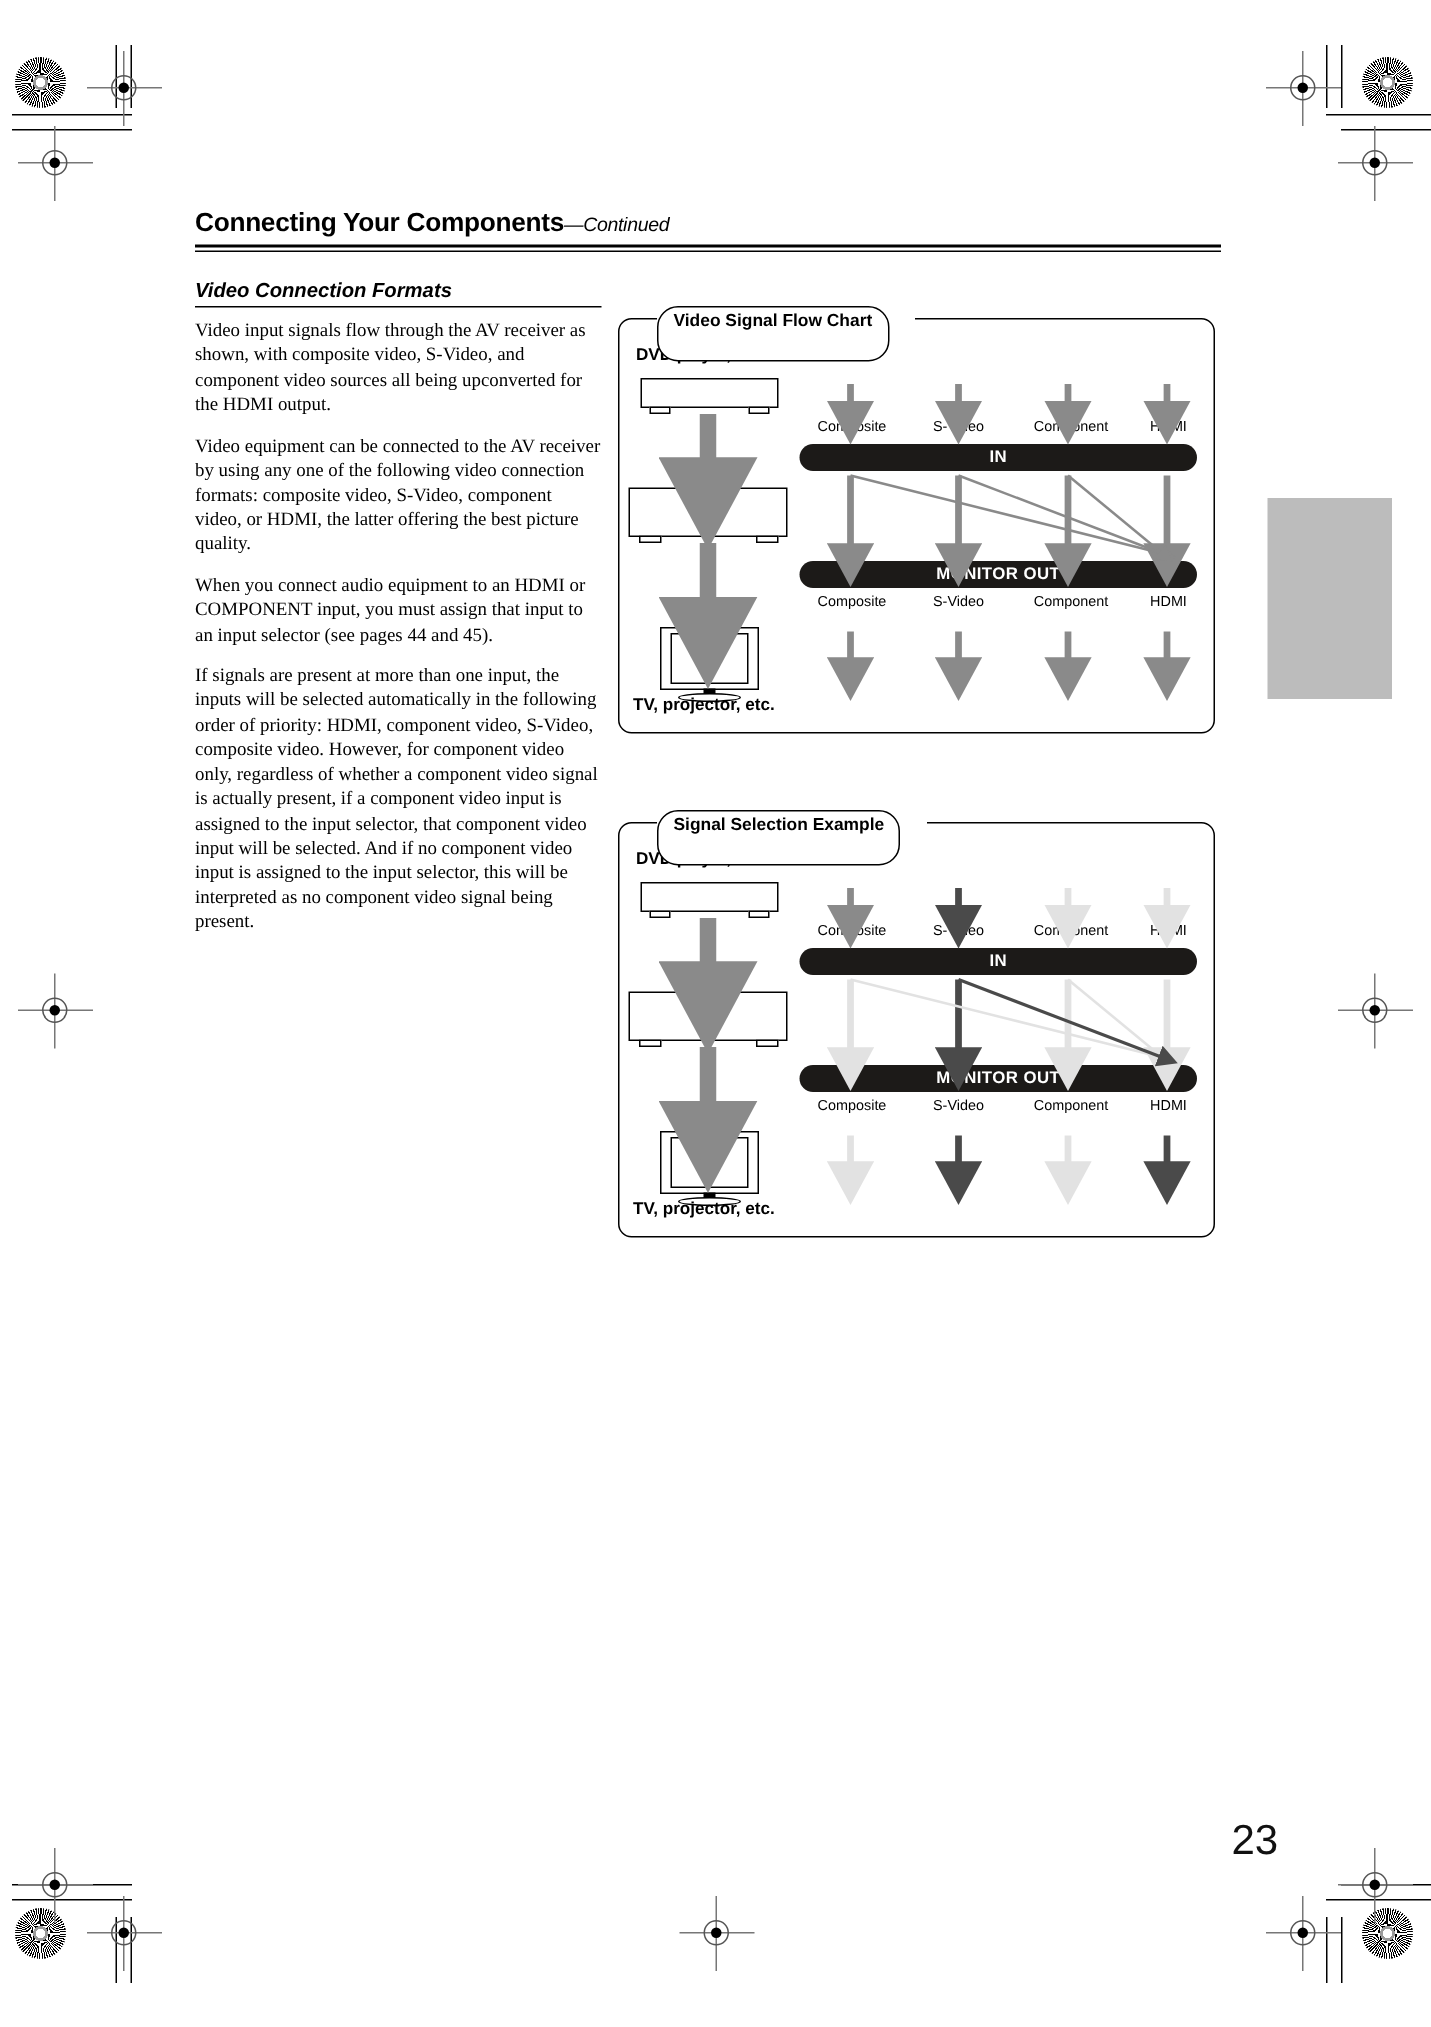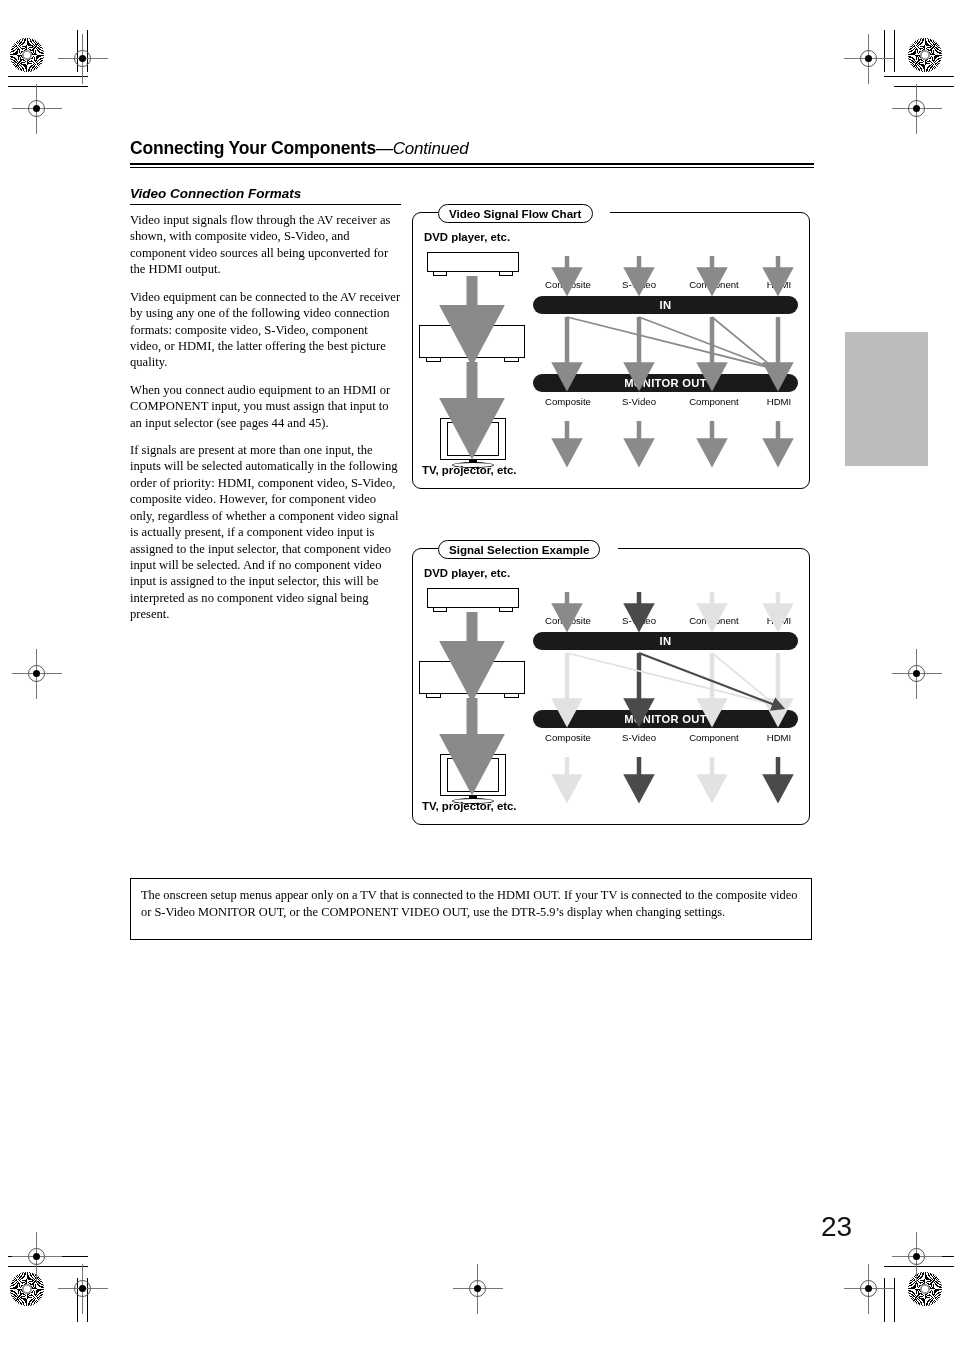--- a/index.html
+++ b/index.html
@@ -25,36 +25,36 @@
       repeating-conic-gradient(from 0deg, #000 0deg 3deg, #fff 3deg 6deg);
   }
 
   .cropv{position:absolute;width:1px;background:#000;}
   .croph{position:absolute;height:1px;background:#000;}
 
   
   .hdr{position:absolute;left:130px;top:138px;width:684px;}
   .hdr h1{margin:0;font-family:"Liberation Sans", sans-serif;font-weight:bold;
      font-size:17.5px;letter-spacing:-0.2px;}
-  .hdr h1 .cont{font-weight:normal;font-style:italic;font-size:17px;}
+  .hdr h1 .cont{font-weight:normal;font-style:italic;font-size:13px;}
   .rule{margin-top:4px;border-top:2.5px solid #000;}
   .rule2{margin-top:1.5px;border-top:1px solid #000;}
 
   
   .leftcol{position:absolute;left:130px;top:186px;width:271px;}
   .subhead{font-family:"Liberation Sans", sans-serif;font-weight:bold;font-style:italic;
       font-size:13.5px;margin:0 0 3px 0;}
   .subrule{border-top:1.6px solid #000;margin-bottom:7px;width:271px;}
   .leftcol p{margin:0 0 11px 0;font-size:12.6px;line-height:1.305;text-align:left;}
 
   
   .panel{position:absolute;box-sizing:border-box;border:1.3px solid #000;
      border-radius:9px;background:#fff;}
   .panel-tab{position:absolute;box-sizing:border-box;background:#fff;
-     border:1.6px solid #000;border-radius:14px;height:19px;line-height:17px;
+     border:1.6px solid #000;border-radius:14px;height:37px;line-height:17px;
      font-family:"Liberation Sans", sans-serif;font-weight:bold;font-size:11.6px;
      text-align:center;padding:0 10px;white-space:nowrap;z-index:4;}
   .tab-cover{position:absolute;background:#fff;height:4px;z-index:3;}
 
   .dgm{position:absolute;inset:0;border-radius:28px;}
   .lbl-bold{position:absolute;font-family:"Liberation Sans", sans-serif;
      font-weight:bold;font-size:11.4px;white-space:nowrap;}
   .lbl-sm{position:absolute;font-family:"Liberation Sans", sans-serif;
      font-size:9.6px;white-space:nowrap;text-align:center;}
 
@@ -355,20 +355,17 @@
 
       <g>
         <line x1="567" y1="757" x2="567" y2="780" stroke="#e2e2e2" stroke-width="4.5" marker-end="url(#ah-inact)"></line>
         <line x1="639" y1="757" x2="639" y2="780" stroke="#4a4a4a" stroke-width="4.5" marker-end="url(#ah-dark)"></line>
         <line x1="712" y1="757" x2="712" y2="780" stroke="#e2e2e2" stroke-width="4.5" marker-end="url(#ah-inact)"></line>
         <line x1="778" y1="757" x2="778" y2="780" stroke="#4a4a4a" stroke-width="4.5" marker-end="url(#ah-dark)"></line>
       </g>
     </svg>
   </div>
 
-  <div class="notebox" style="left:130px;top:878px;width:682px;height:62px;">
-    <p>The onscreen setup menus appear only on a TV that is connected to the HDMI OUT. If your TV is connected to the composite video or S-Video MONITOR OUT, or the COMPONENT VIDEO OUT, use the DTR-5.9’s display when changing settings.</p>
-  </div>
 
   <div class="sidetab" style="left:845px;top:332px;width:83px;height:134px;"></div>
   <div class="pageno" style="left:821px;top:1211px;">23</div>
 
 </div>
 
 </body></html>

